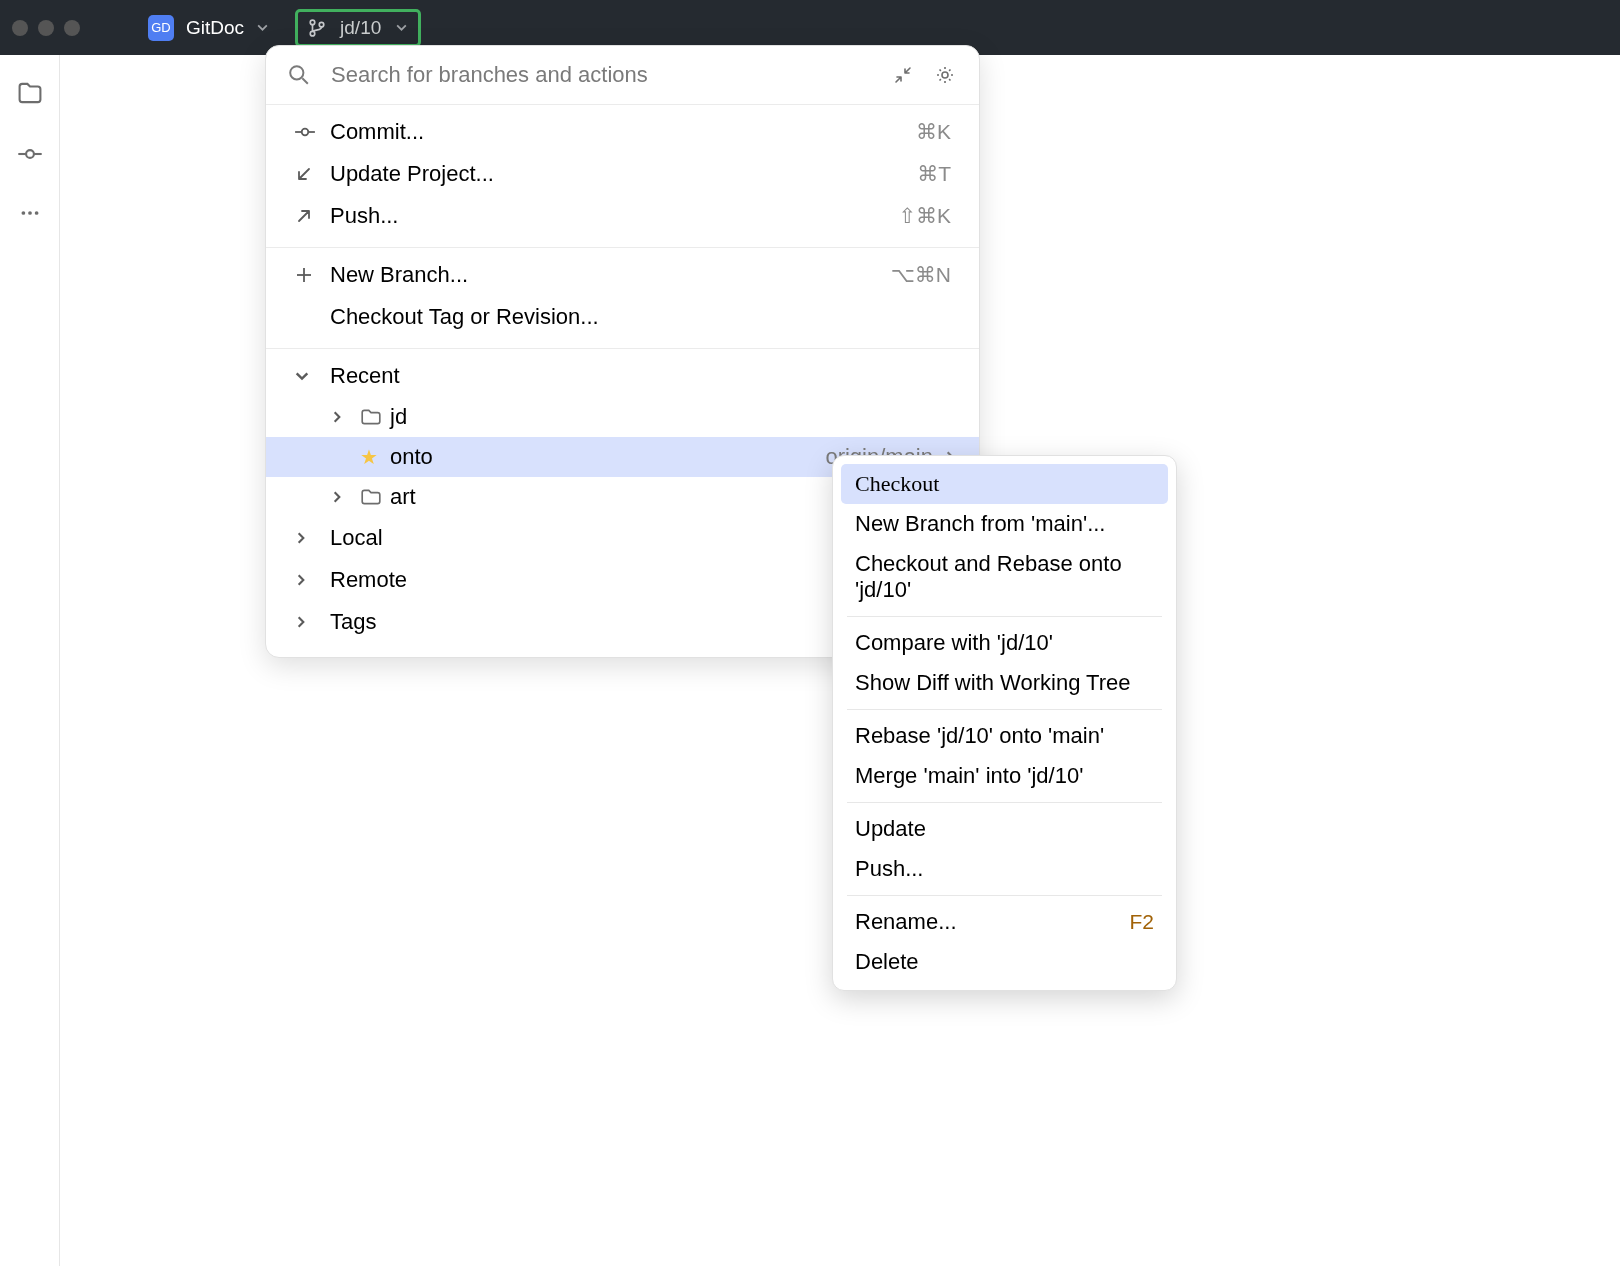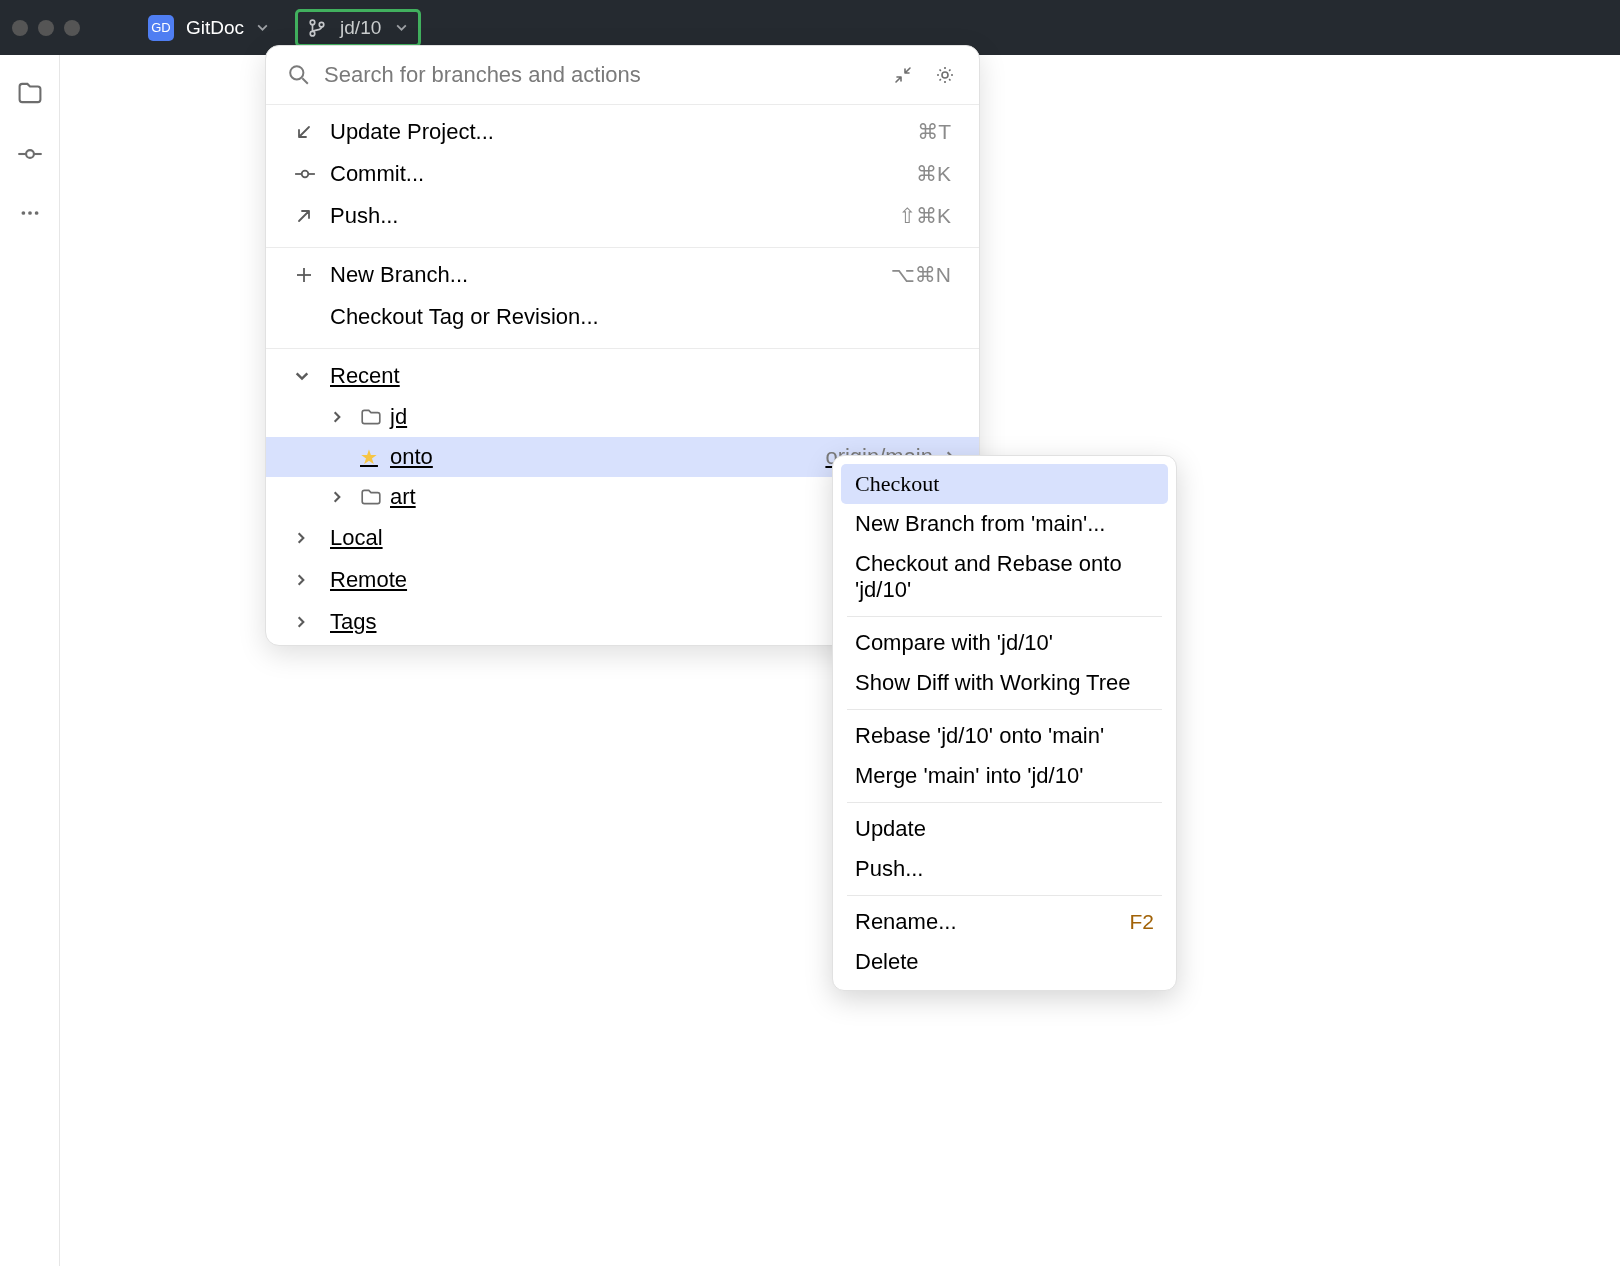--- a/index.html
+++ b/index.html
@@ -42,21 +42,21 @@
 .sb-label { font-size: 22px; color: #6d6d6d; }
 .main { position: absolute; left: 60px; right: 0; top: 55px; bottom: 0; background: #fff; }
 .popup {
   position: absolute; left: 265px; top: 45px;
   width: 715px; background: #fff;
   border: 1px solid #e1e1e1;
   border-radius: 14px;
   box-shadow: 0 8px 28px rgba(0,0,0,0.13);
 }
 .search-row {
-  display: flex; align-items: center; gap: 14px;
+  display: flex; align-items: center; gap: 21px;
   padding: 16px 24px 16px 22px;
   border-bottom: 1px solid #ebebeb;
 }
 .search-row input {
   flex: 1; border: none; outline: none;
   font-size: 22px; color: #000; background: transparent;
 }
 .search-row input::placeholder { color: #7a7a7a; }
 .search-icons { display: flex; gap: 22px; color: #6f6f6f; }
 .menu-row {
@@ -181,41 +181,41 @@
             <circle cx="10" cy="10" r="3" stroke="#6f6f6f" stroke-width="1.6" fill="none"></circle>
             <path d="M10 2v2M10 16v2M2 10h2M16 10h2M4.5 4.5l1.4 1.4M14.1 14.1l1.4 1.4M4.5 15.5l1.4-1.4M14.1 5.9l1.4-1.4" stroke="#6f6f6f" stroke-width="1.6"></path>
           </svg>
       </span>
     </div>
   </div>
 
   <div class="section">
     <div class="menu-row">
       <span class="icon-slot">
-        <svg width="20" height="20" viewBox="0 0 20 20">
-            <path d="M15 5L5 15M5 15V8M5 15h7" stroke="#5b5b5b" stroke-width="1.8" fill="none" stroke-linecap="round"></path>
-          </svg>
-      </span>
-      <span>Update Project...</span>
-      <span class="shortcut">⌘T</span>
-    </div>
-    <div class="menu-row">
-      <span class="icon-slot">
         <svg width="22" height="22" viewBox="0 0 20 20">
             <circle cx="10" cy="10" r="3" stroke="#5b5b5b" stroke-width="1.6" fill="none"></circle>
             <line x1="1" y1="10" x2="7" y2="10" stroke="#5b5b5b" stroke-width="1.6"></line>
             <line x1="13" y1="10" x2="19" y2="10" stroke="#5b5b5b" stroke-width="1.6"></line>
           </svg>
       </span>
       <span>Commit...</span>
       <span class="shortcut">⌘K</span>
     </div>
     <div class="menu-row">
       <span class="icon-slot">
         <svg width="20" height="20" viewBox="0 0 20 20">
+            <path d="M15 5L5 15M5 15V8M5 15h7" stroke="#5b5b5b" stroke-width="1.8" fill="none" stroke-linecap="round"></path>
+          </svg>
+      </span>
+      <span>Update Project...</span>
+      <span class="shortcut">⌘T</span>
+    </div>
+    <div class="menu-row">
+      <span class="icon-slot">
+        <svg width="20" height="20" viewBox="0 0 20 20">
             <path d="M5 15L15 5M15 5H8M15 5v7" stroke="#5b5b5b" stroke-width="1.8" fill="none" stroke-linecap="round"></path>
           </svg>
       </span>
       <span>Push...</span>
       <span class="shortcut">⇧⌘K</span>
     </div>
   </div>
   <div class="divider"></div>
 
   <div class="section">
@@ -229,21 +229,21 @@
       <span>New Branch...</span>
       <span class="shortcut">⌥⌘N</span>
     </div>
     <div class="menu-row">
       <span class="icon-slot"></span>
       <span>Checkout Tag or Revision...</span>
     </div>
   </div>
   <div class="divider"></div>
 
-  <div class="section" style="padding-bottom:2px;text-decoration:underline;">
+  <div class="section" style="padding-bottom:14px;">
     <div class="group-header">
       <span class="chev">
         <svg width="16" height="16" viewBox="0 0 12 12">
             <path d="M2 4l4 4 4-4" stroke="#5b5b5b" stroke-width="1.8" fill="none"></path>
           </svg>
       </span>
       <span>Recent</span>
     </div>
 
     <div class="tree-row">

